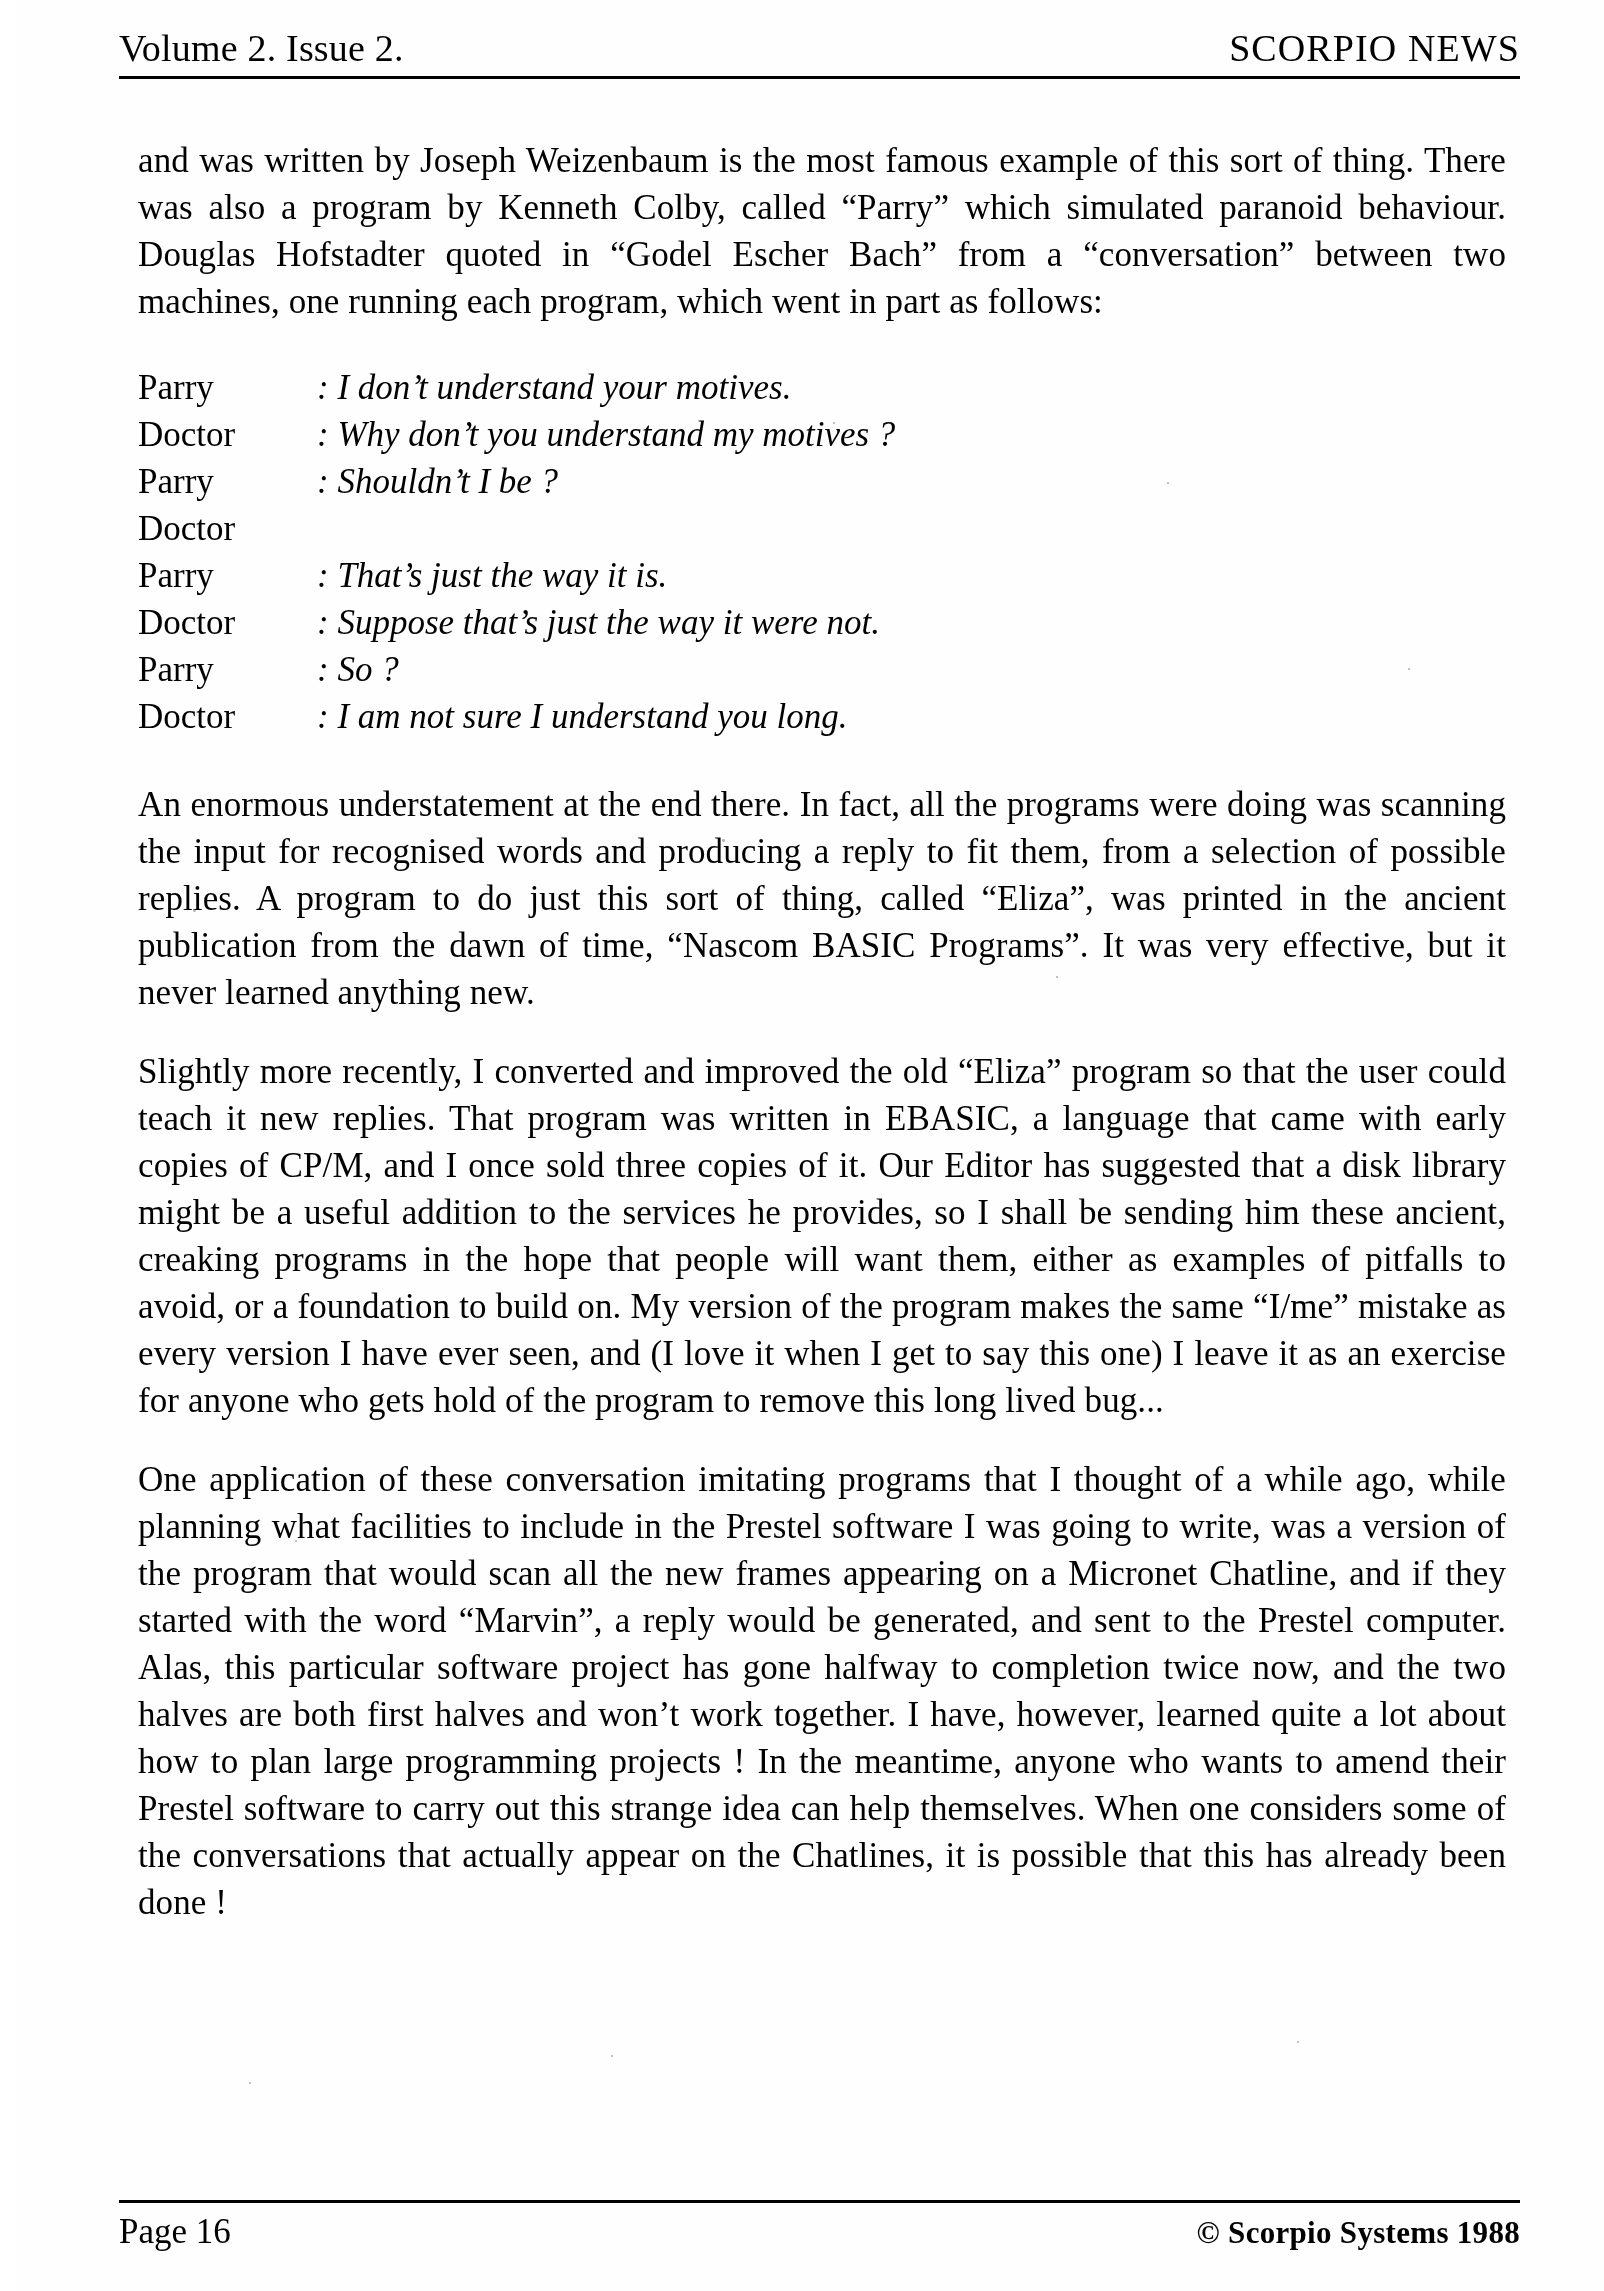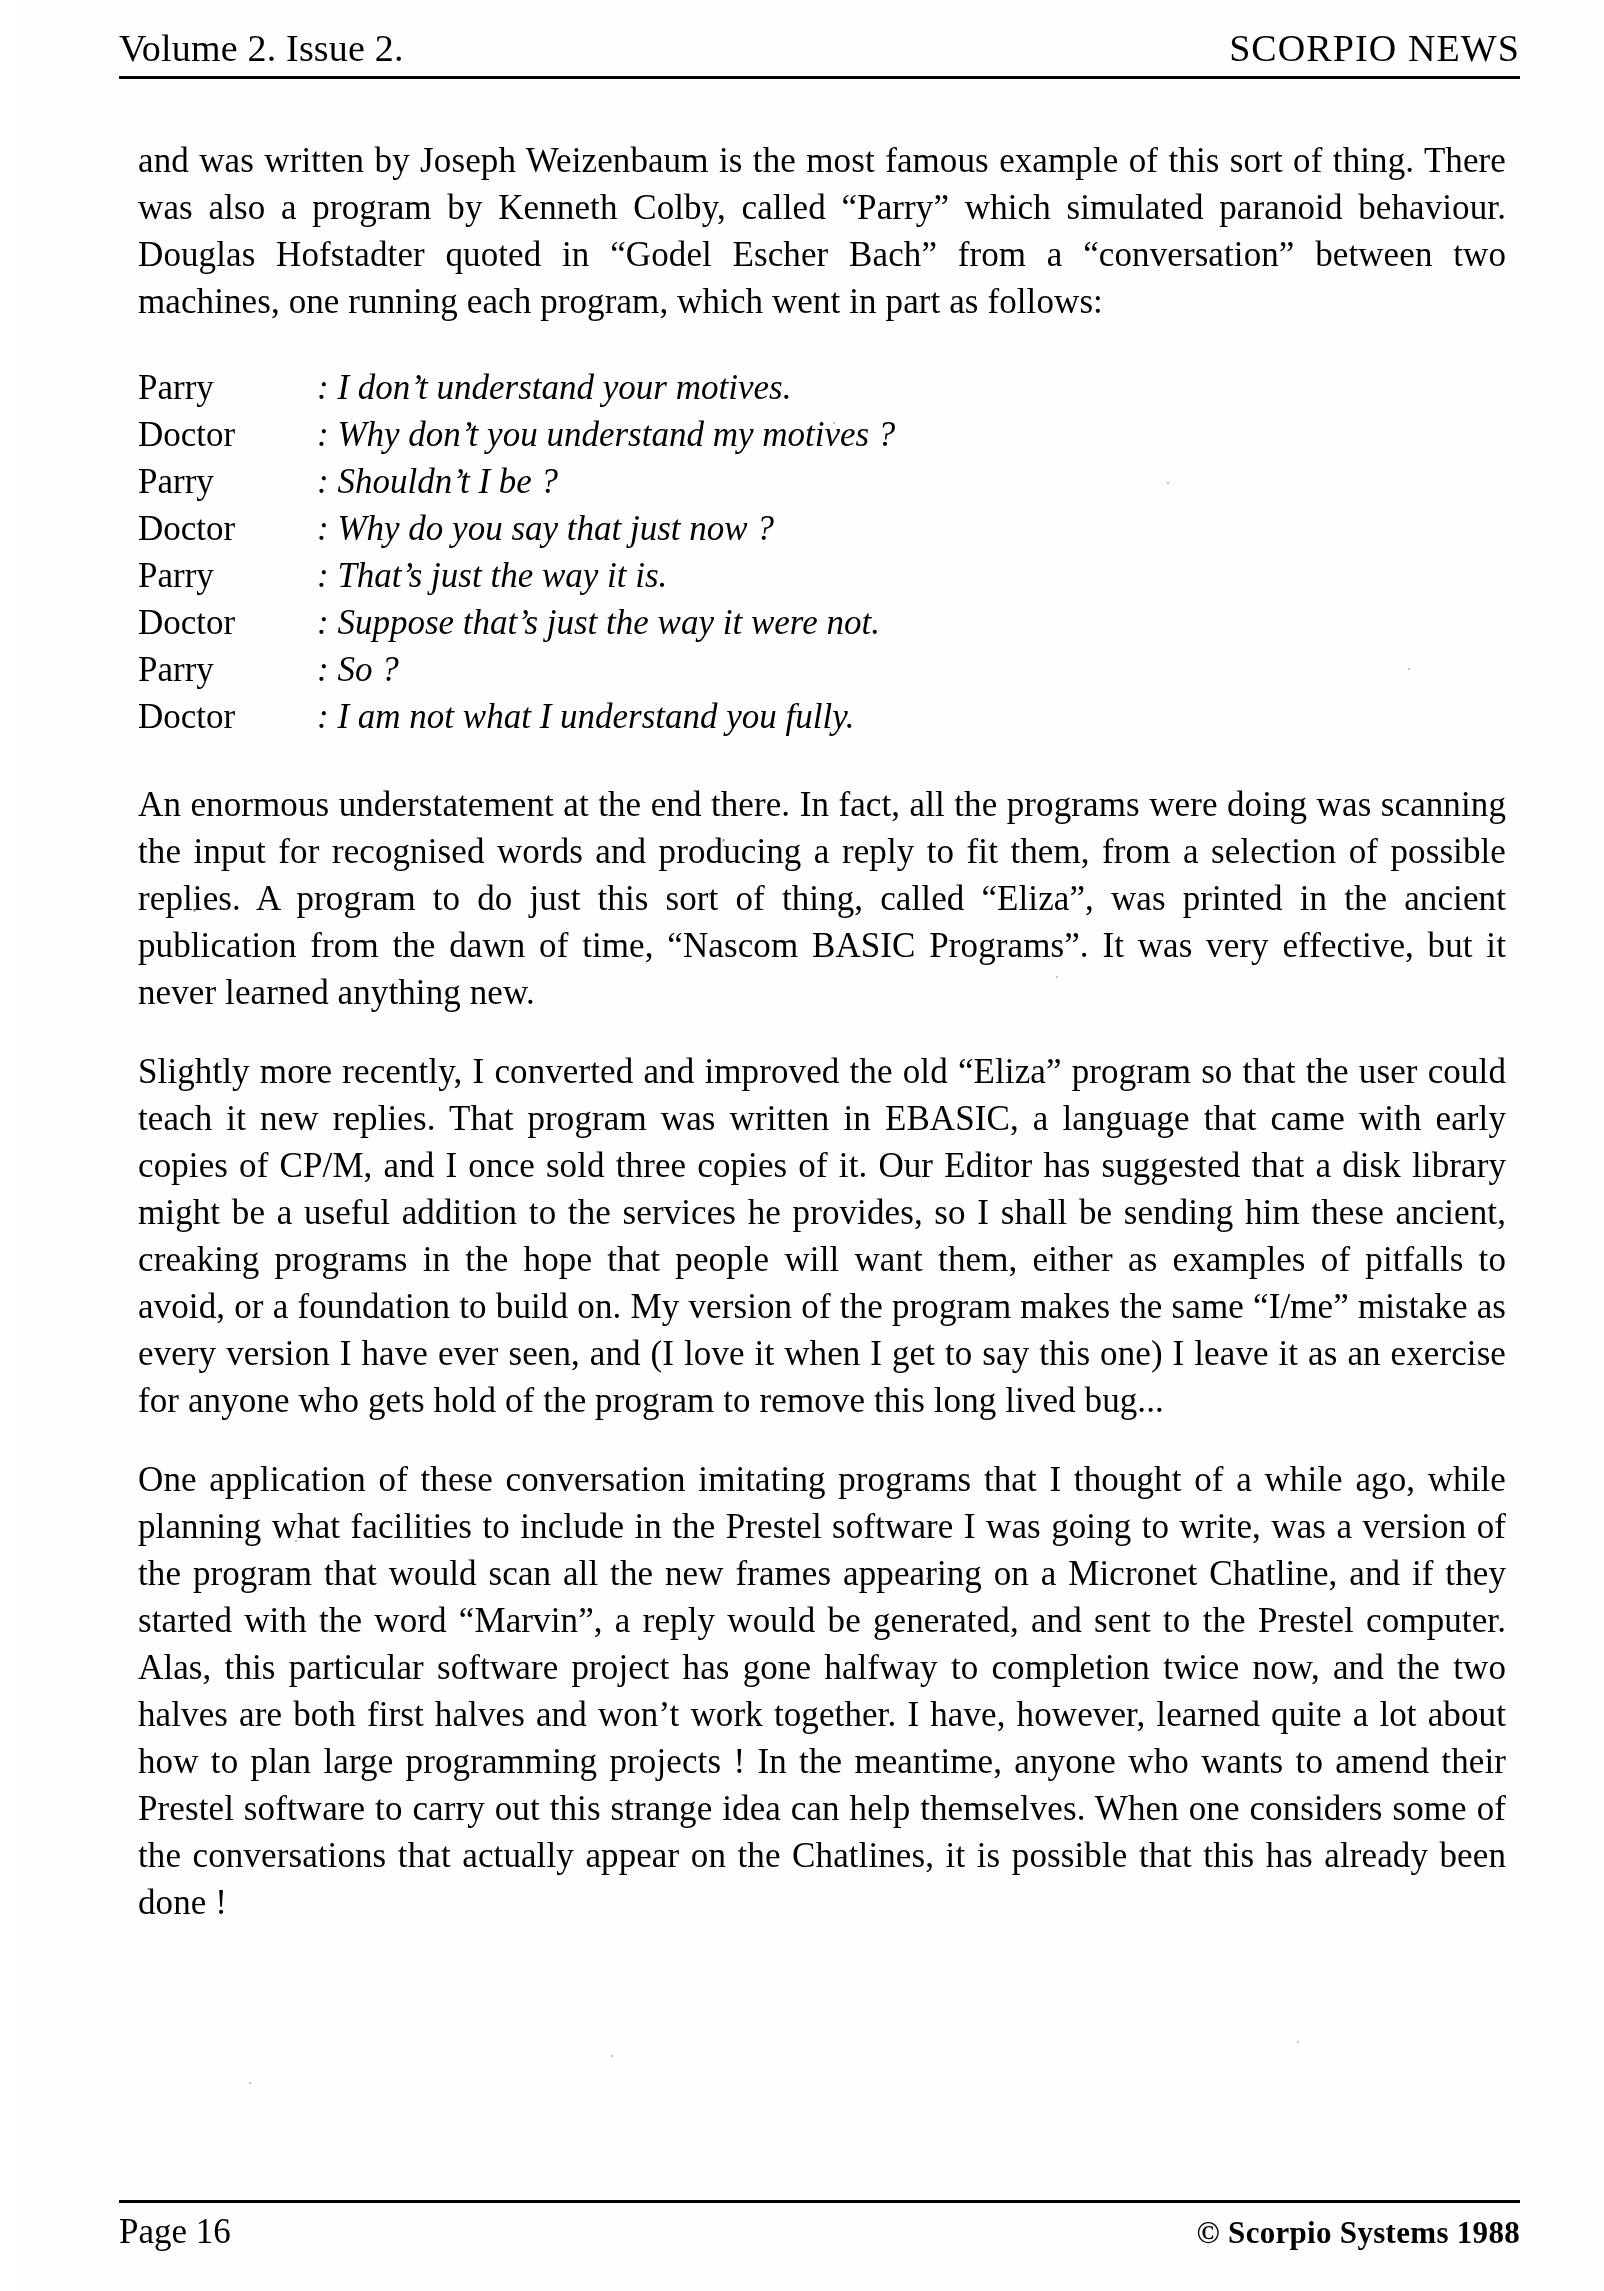--- a/index.html
+++ b/index.html
@@ -135,37 +135,36 @@
       <div class="dialogue-line">
         <span class="speaker">Doctor</span>
         <span class="utterance">: Why don’t you understand my motives ?</span>
       </div>
       <div class="dialogue-line">
         <span class="speaker">Parry</span>
         <span class="utterance">: Shouldn’t I be ?</span>
       </div>
       <div class="dialogue-line">
         <span class="speaker">Doctor</span>
-        <span class="utterance">: Why do you say that just now ?</span>
       </div>
       <div class="dialogue-line">
         <span class="speaker">Parry</span>
         <span class="utterance">: That’s just the way it is.</span>
       </div>
       <div class="dialogue-line">
         <span class="speaker">Doctor</span>
         <span class="utterance">: Suppose that’s just the way it were not.</span>
       </div>
       <div class="dialogue-line">
         <span class="speaker">Parry</span>
         <span class="utterance">: So ?</span>
       </div>
       <div class="dialogue-line">
         <span class="speaker">Doctor</span>
-        <span class="utterance">: I am not what I understand you fully.</span>
+        <span class="utterance">: I am not sure I understand you long.</span>
       </div>
     </div>
 
     <p class="body-par">An enormous understatement at the end there. In fact, all the programs were doing was scanning the input for recognised words and producing a reply to fit them, from a selection of possible replies. A program to do just this sort of thing, called “Eliza”, was printed in the ancient publication from the dawn of time, “Nascom BASIC Programs”. It was very effective, but it never learned anything new.</p>
     <p class="body-par">Slightly more recently, I converted and improved the old “Eliza” program so that the user could teach it new replies. That program was written in EBASIC, a language that came with early copies of CP/M, and I once sold three copies of it. Our Editor has suggested that a disk library might be a useful addition to the services he provides, so I shall be sending him these ancient, creaking programs in the hope that people will want them, either as examples of pitfalls to avoid, or a foundation to build on. My version of the program makes the same “I/me” mistake as every version I have ever seen, and (I love it when I get to say this one) I leave it as an exercise for anyone who gets hold of the program to remove this long lived bug...</p>
     <p class="body-par">One application of these conversation imitating programs that I thought of a while ago, while planning what facilities to include in the Prestel software I was going to write, was a version of the program that would scan all the new frames appearing on a Micronet Chatline, and if they started with the word “Marvin”, a reply would be generated, and sent to the Prestel computer. Alas, this particular software project has gone halfway to completion twice now, and the two halves are both first halves and won’t work together. I have, however, learned quite a lot about how to plan large programming projects ! In the meantime, anyone who wants to amend their Prestel software to carry out this strange idea can help themselves. When one considers some of the conversations that actually appear on the Chatlines, it is possible that this has already been done !</p>
 
   </div>
 
   <div class="footer">

